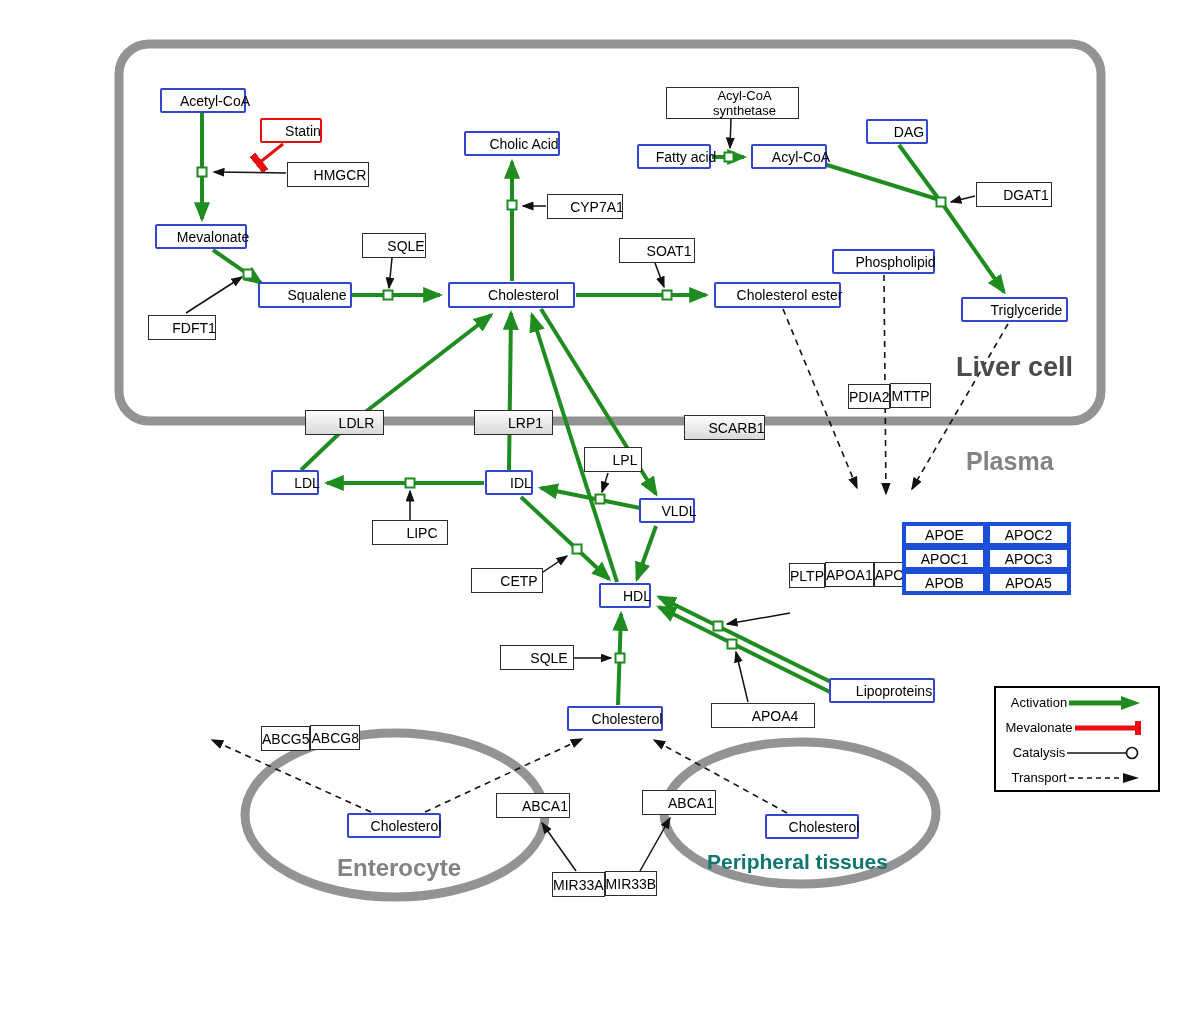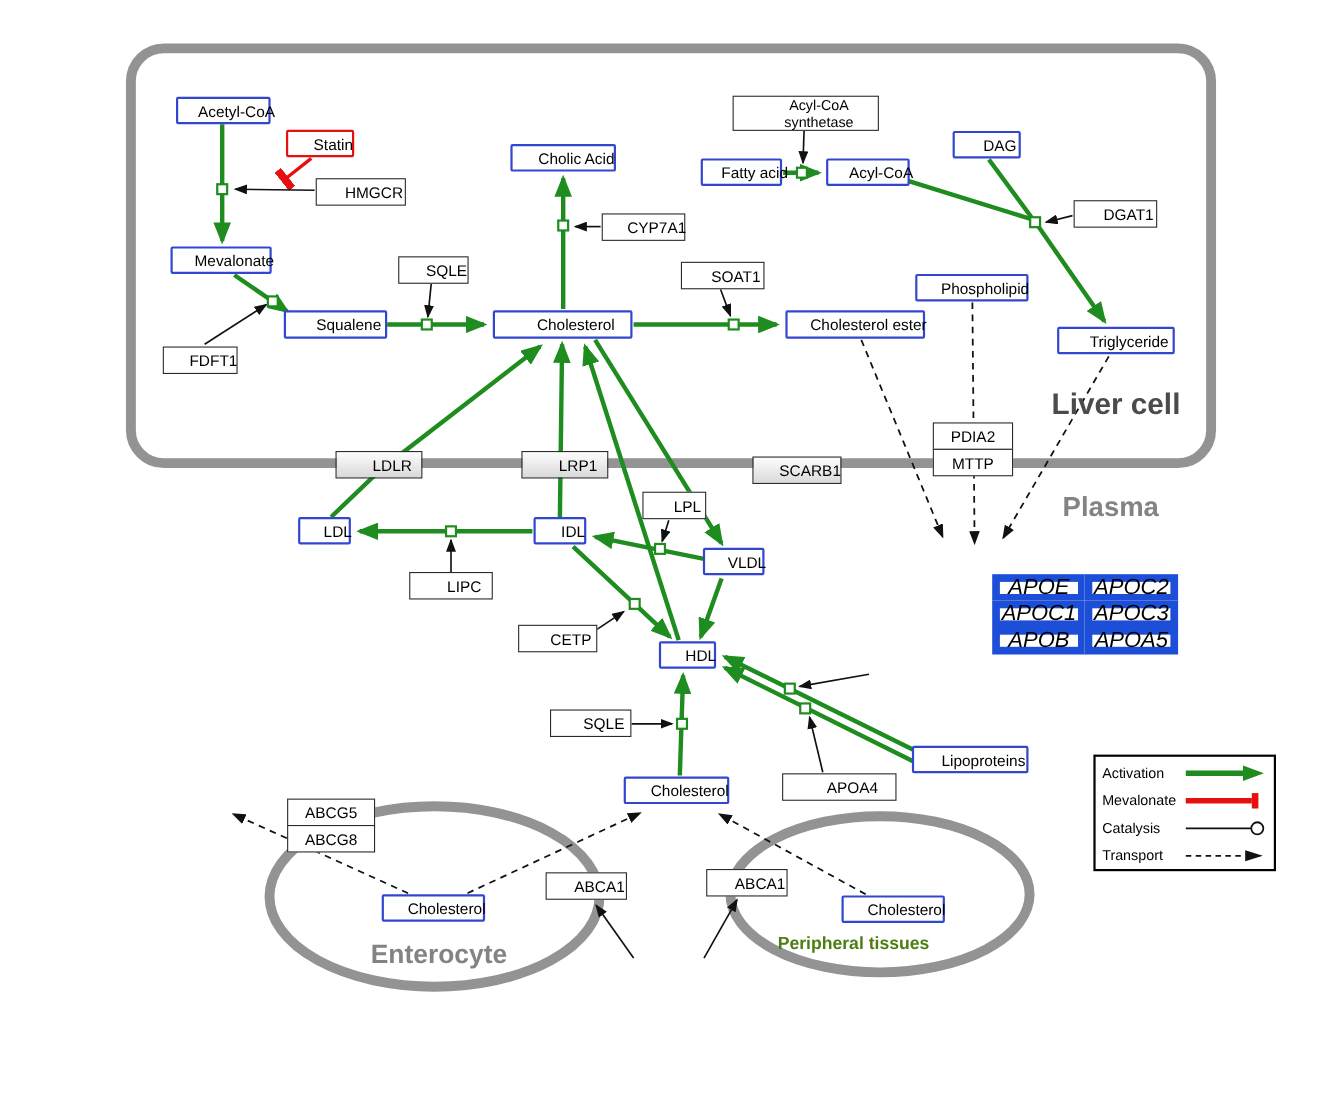--- a/index.html
+++ b/index.html
@@ -12,36 +12,36 @@
   .e-dash{stroke:#111;stroke-width:1.6;fill:none;stroke-dasharray:6 5;}
   .e-red{stroke:#e80f0f;stroke-width:3;fill:none;}
   .cat-node{fill:#fff;stroke:#1e8c1e;stroke-width:2;}
   .node{position:absolute;box-sizing:border-box;height:25px;display:flex;align-items:center;
         justify-content:center;font-size:14px;color:#000;background:#fff;z-index:3;white-space:nowrap;padding-left:24px;}
   .metabolite{border:2px solid #3346cf;border-radius:2px;}
   .statin{border:2px solid #e80f0f;border-radius:2px;}
   .gene{border:1px solid #2b2b2b;}
   .shaded{background:linear-gradient(#fdfdfd,#d9d9d9);}
   .two-line{white-space:pre-line;line-height:15px;height:32px;font-size:13px;text-align:center;}
-  .stack{position:absolute;display:flex;flex-direction:column;z-index:3;}
+  .stack{position:absolute;display:flex;flex-direction:row;z-index:3;}
   .stack .cell{box-sizing:border-box;height:25px;border:1px solid #2b2b2b;display:flex;
                align-items:center;justify-content:center;font-size:14px;background:#fff;}
   .stack .cell + .cell{margin-top:-1px;}
   .apo-table{position:absolute;display:grid;grid-template-columns:84px 84px;z-index:3;}
-  .apo-table .cell{box-sizing:border-box;height:25px;border:7px solid #1d4ed8;display:flex;
-                   align-items:center;justify-content:center;font-size:20px;background:#fff;
-                   margin:0 -1px -1px 0;font-style:italic;}
+  .apo-table .cell{box-sizing:border-box;height:25px;border:4px solid #1d4ed8;display:flex;
+                   align-items:center;justify-content:center;font-size:14px;background:#fff;
+                   margin:0 -1px -1px 0;}
   .label{position:absolute;font-weight:bold;z-index:2;white-space:nowrap;}
   .lbl-liver{left:956px;top:352px;font-size:27px;color:#4b4b4b;}
   .lbl-plasma{left:966px;top:447px;font-size:25px;color:#838383;}
   .lbl-enterocyte{left:337px;top:854px;font-size:24px;color:#838383;}
-  .lbl-peripheral{left:707px;top:850px;font-size:16px;color:#4d7c0f;}
+  .lbl-peripheral{left:707px;top:850px;font-size:21px;color:#0f766e;}
   #legend{position:absolute;left:994px;top:686px;width:166px;height:106px;border:2px solid #000;
           background:#fff;z-index:3;box-sizing:border-box;padding:2px 0;}
-  .legend-row{display:flex;justify-content:space-between;align-items:center;height:25px;padding:0 6px;}
+  .legend-row{display:flex;justify-content:center;align-items:center;height:25px;padding:0 6px;}
   .legend-row span{font-size:13px;color:#000;}
 </style>
 </head>
 <body>
 
 <div id="canvas">
 
   <svg id="edges" width="1200" height="1013">
     <defs>
       <marker id="ag" markerUnits="strokeWidth" markerWidth="5" markerHeight="4" refX="4.2" refY="2" orient="auto">
@@ -168,37 +168,46 @@
   <div class="node metabolite" style="left:485px;top:470px;width:48px">IDL</div>
   <div class="node gene" style="left:372px;top:520px;width:76px">LIPC</div>
   <div class="node gene" style="left:584px;top:447px;width:58px">LPL</div>
   <div class="node metabolite" style="left:639px;top:498px;width:56px">VLDL</div>
   <div class="node gene" style="left:471px;top:568px;width:72px">CETP</div>
   <div class="node metabolite" style="left:599px;top:583px;width:52px">HDL</div>
   <div class="node gene" style="left:500px;top:645px;width:74px">SQLE</div>
   <div class="node metabolite" style="left:567px;top:706px;width:96px">Cholesterol</div>
   <div class="node gene" style="left:711px;top:703px;width:104px">APOA4</div>
   <div class="node metabolite" style="left:829px;top:678px;width:106px">Lipoproteins</div>
+  <div class="stack" style="left:789px;top:563px;width:77px">
+    <div class="cell shaded">PLTP</div>
+    <div class="cell">APOA1</div>
+    <div class="cell">APOA2</div>
+  </div>
   <div class="apo-table" style="left:902px;top:522px">
     <div class="cell">APOE</div>
     <div class="cell">APOC2</div>
     <div class="cell">APOC1</div>
     <div class="cell">APOC3</div>
     <div class="cell">APOB</div>
     <div class="cell">APOA5</div>
   </div>
 
   <div class="stack" style="left:261px;top:726px;width:80px">
     <div class="cell shaded">ABCG5</div>
     <div class="cell shaded">ABCG8</div>
   </div>
   <div class="node metabolite" style="left:347px;top:813px;width:94px">Cholesterol</div>
   <div class="node gene" style="left:496px;top:793px;width:74px">ABCA1</div>
   <div class="node gene" style="left:642px;top:790px;width:74px">ABCA1</div>
   <div class="node metabolite" style="left:765px;top:814px;width:94px">Cholesterol</div>
+  <div class="stack" style="left:552px;top:872px;width:110px">
+    <div class="cell">MIR33A</div>
+    <div class="cell">MIR33B</div>
+  </div>
 
   <div id="legend">
     <div class="legend-row">
       <span>Activation</span>
       <svg width="76" height="18">
         <line x1="2" y1="9" x2="54" y2="9" stroke="#1e8c1e" stroke-width="5"></line>
         <polygon points="54,2 73,9 54,16" fill="#1e8c1e"></polygon>
       </svg>
     </div>
     <div class="legend-row">

